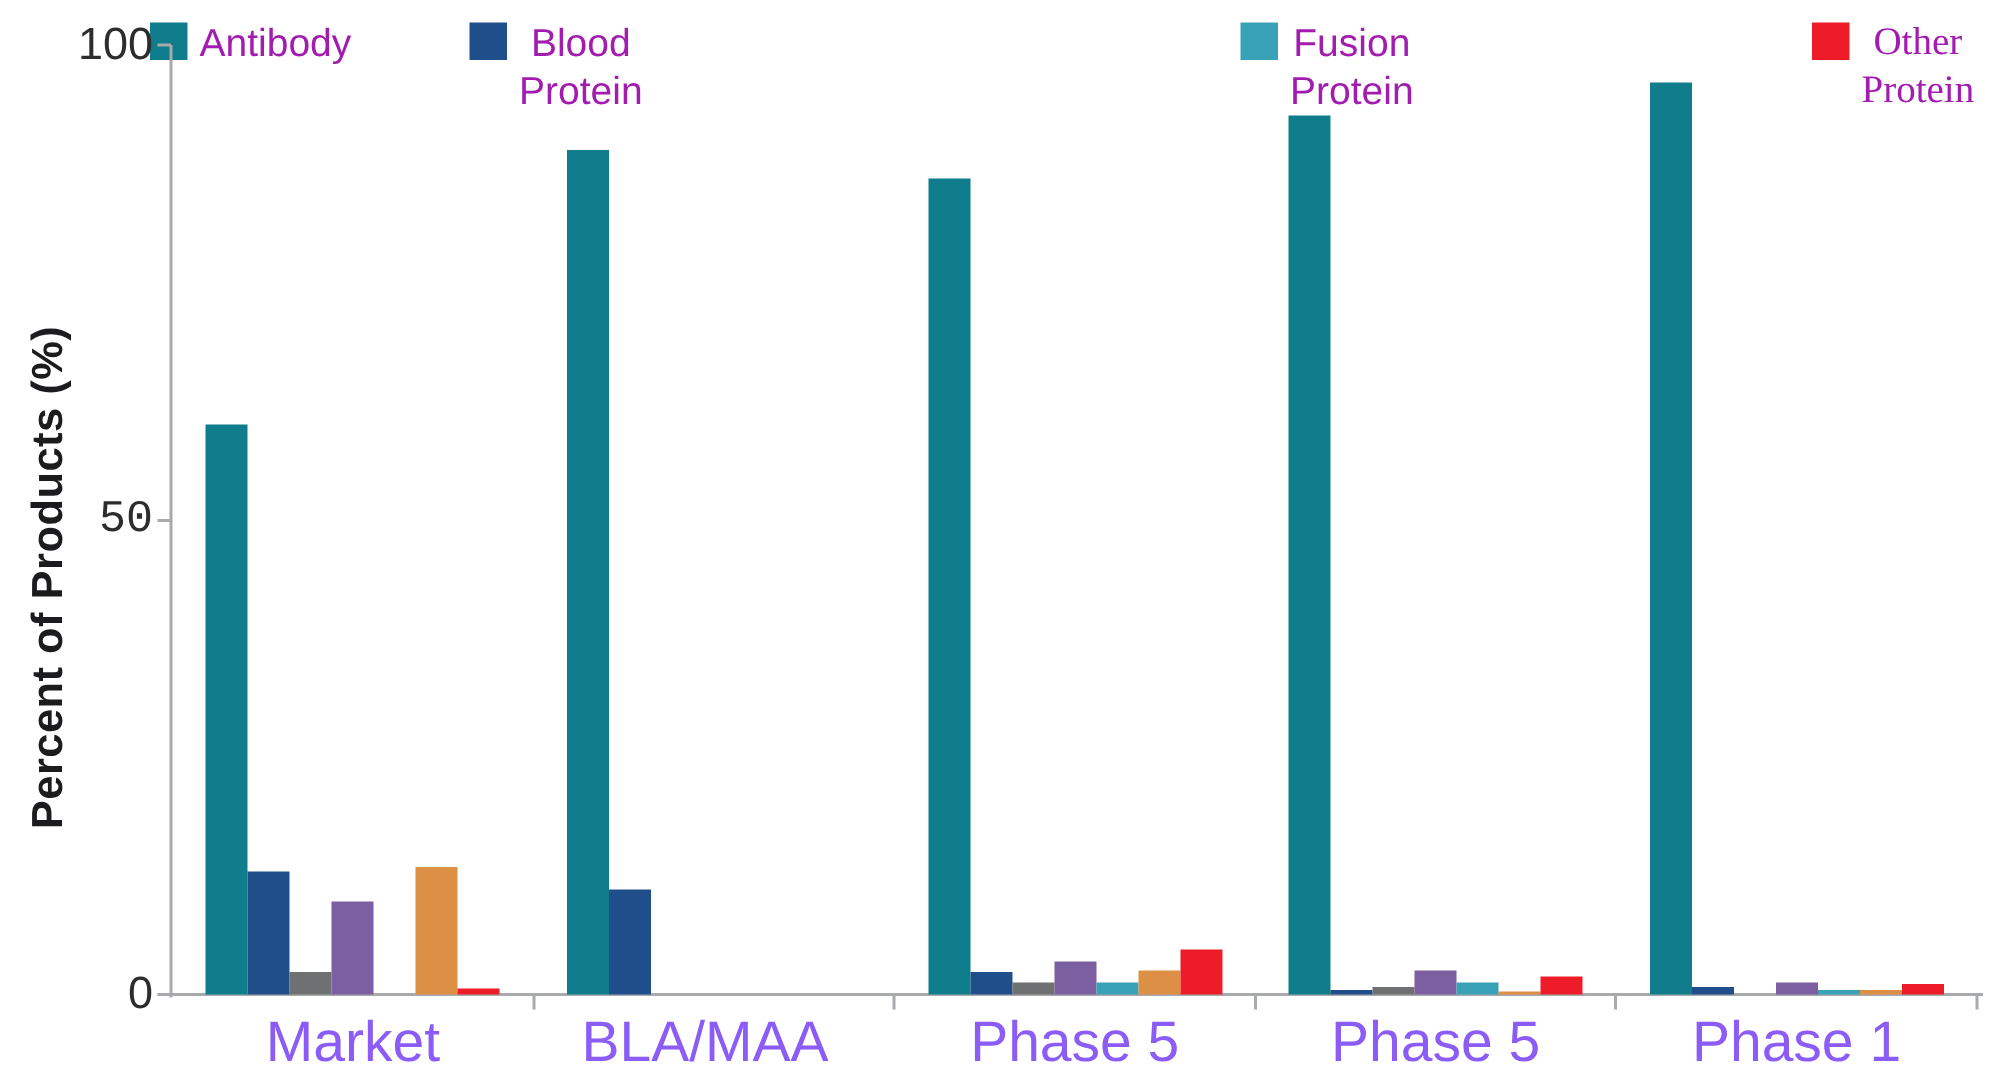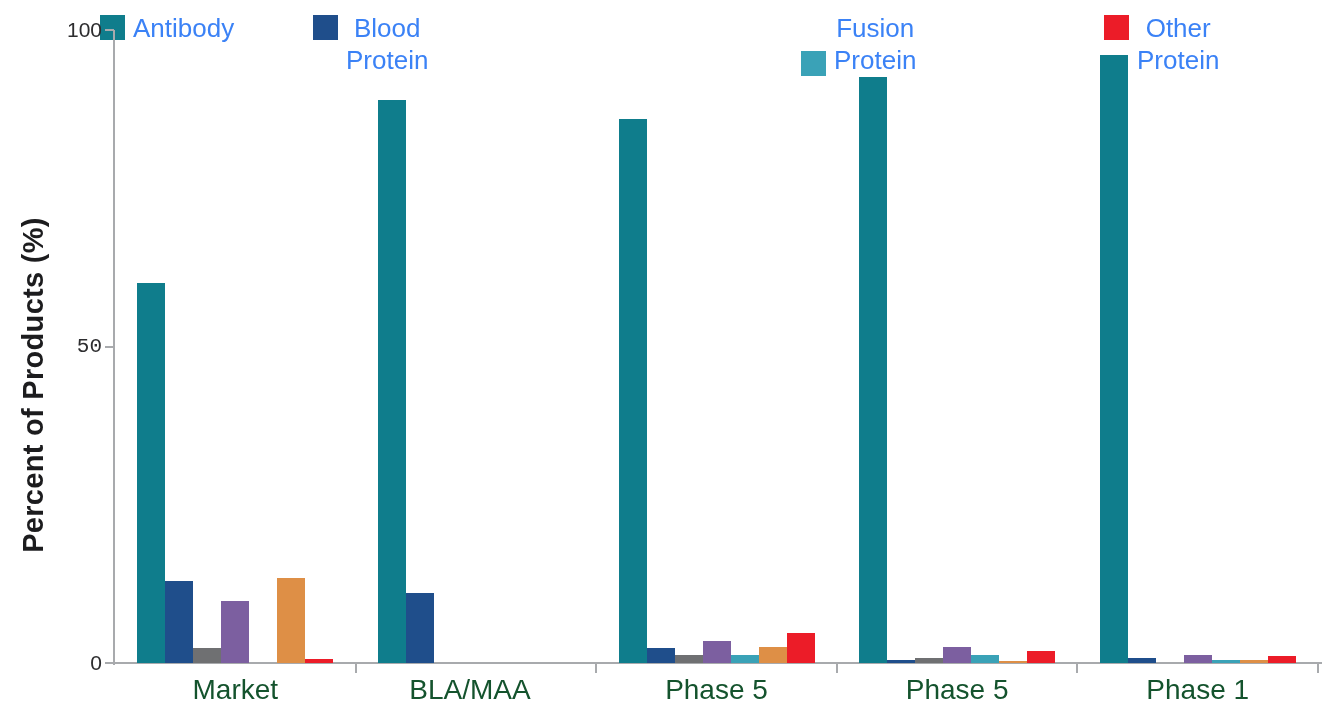--- a/index.html
+++ b/index.html
@@ -10,59 +10,59 @@
   .ylabel {
     position:absolute; left:33px; top:385px;
     transform:translate(-50%,-50%) rotate(-90deg);
     font-size:29px; font-weight:bold; white-space:nowrap;
     letter-spacing:0.3px; color:#1c1c1e;
   }
   .legend { position:absolute; left:0; top:0; width:100%; height:95px; }
   .legend-item { position:absolute; top:12px; display:flex; align-items:flex-start; }
   .legend-swatch { width:25px; height:25px; margin-top:3px; flex:0 0 auto; }
   .legend-label {
-    margin-left:8px; font-size:26px; line-height:32px; color:#3b82f6;
+    margin-left:8px; font-size:26px; line-height:32px; color:#a21caf;
     text-align:center; white-space:pre-line; width:max-content;
   }
   .plot { position:absolute; left:115px; top:30px; width:1203px; height:633px; }
   .axis-y { position:absolute; left:113px; top:30px; width:2px; height:635px; background:#a8aaad; }
   .axis-x { position:absolute; left:106px; top:662px; width:1216px; height:2px; background:#a8aaad; }
   .ytick { position:absolute; width:9px; height:2px; background:#a8aaad; left:105px; }
   .ytick-label {
     position:absolute; left:0px; width:102px; text-align:right;
-    font-size:21px; color:#2d2d2f; line-height:34px;
+    font-size:30px; color:#2d2d2f; line-height:34px;
   }
   .xtick { position:absolute; width:2px; height:9px; background:#a8aaad; top:664px; }
   .xcat-label {
     position:absolute; top:674px; width:240px; text-align:center;
-    font-size:28px; color:#14532d;
+    font-size:38px; color:#8b5cf6;
   }
   .bar { position:absolute; bottom:0; width:28px; }
 </style>
 </head>
 <body>
 
 <div class="canvas">
   <div class="ylabel">Percent of Products (%)</div>
   <div class="legend" id="legend">
       <div class="legend-item" style="left: 100px;">
         <span class="legend-swatch" style="background: rgb(15, 125, 140);"></span>
         <span class="legend-label">Antibody</span>
       </div>
       <div class="legend-item" style="left: 313px;">
         <span class="legend-swatch" style="background: rgb(31, 78, 139);"></span>
         <span class="legend-label">Blood
 Protein</span>
       </div>
-      <div class="legend-item" style="left: 801px; align-items: flex-end;">
+      <div class="legend-item" style="left: 827px;">
         <span class="legend-swatch" style="background: rgb(58, 162, 183);"></span>
         <span class="legend-label">Fusion
 Protein</span>
       </div>
-      <div class="legend-item" style="left: 1104px;">
+      <div class="legend-item" style="left: 1208px; font-family: Liberation Serif, serif;">
         <span class="legend-swatch" style="background: rgb(236, 28, 40);"></span>
         <span class="legend-label">Other
 Protein</span>
       </div>
     </div>
   <div class="axis-y"></div>
   <div class="axis-x"></div>
   <div id="yticks">
       <div class="ytick" style="top: 662px;"></div>
       <div class="ytick-label" style="top: 646px;">0</div>

